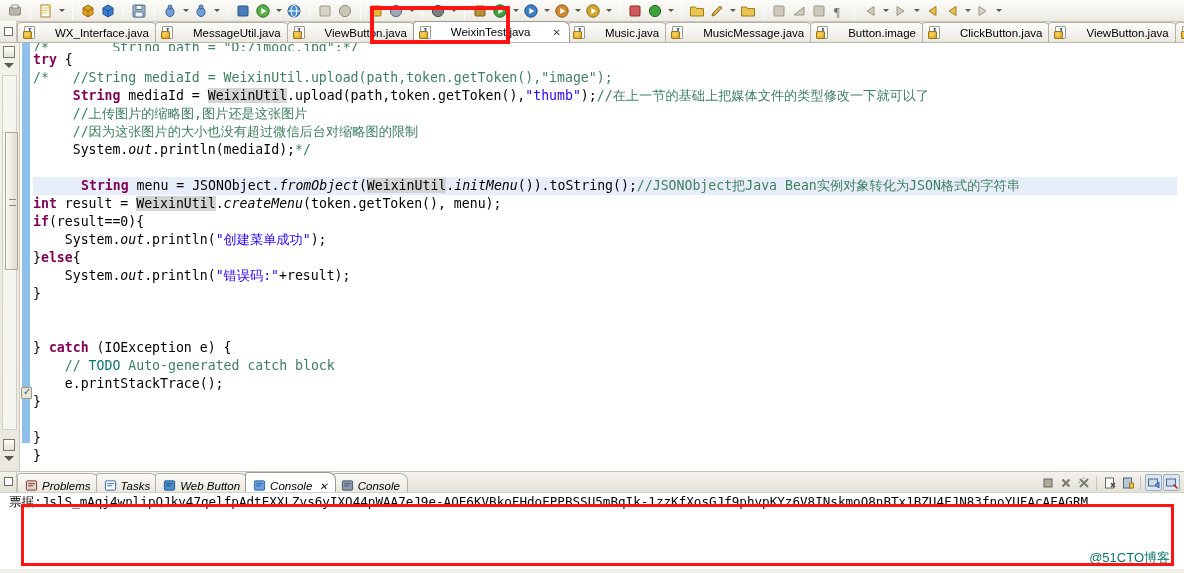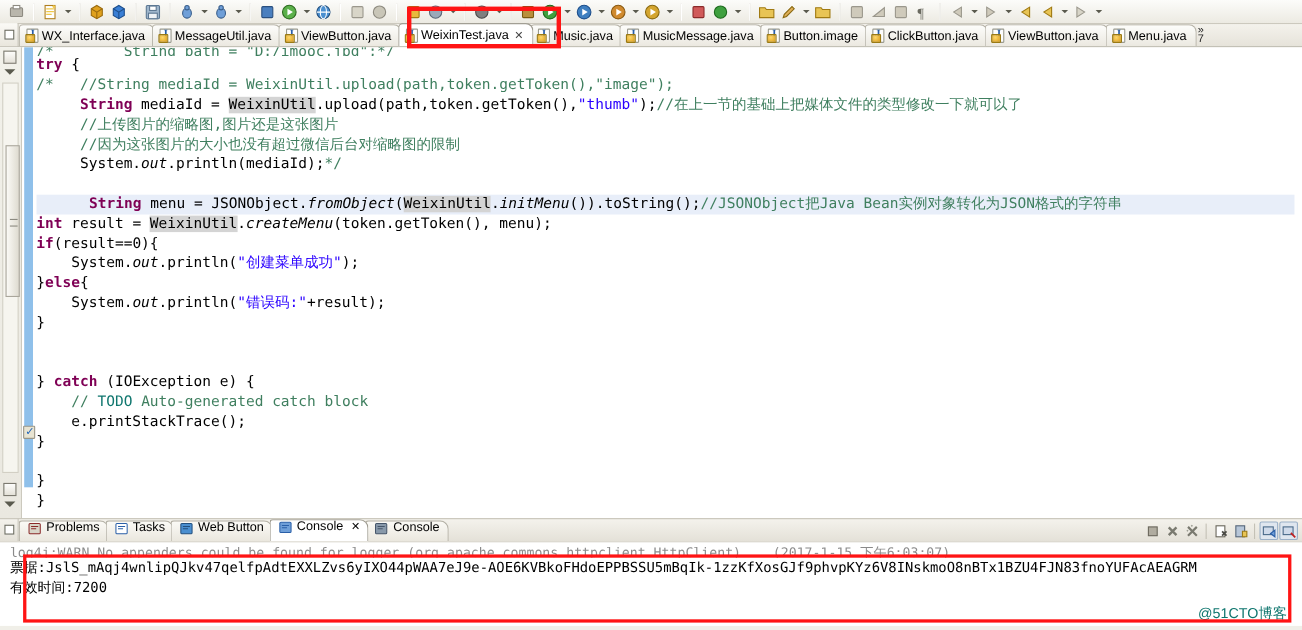--- a/index.html
+++ b/index.html
@@ -45,21 +45,21 @@
     border-bottom: 1px solid #b9b6ab;
     display: flex; align-items: flex-end;
   }
   .tb-leftbox {
     width: 17px; height: 21px; display:flex; align-items:center; justify-content:center;
     border-right: 1px solid #c9c6bb; background: linear-gradient(#fbfaf6,#e9e6dd);
   }
   .tb-leftbox .sq { width:9px; height:9px; border:1px solid #6c6c60; background:#fff; }
   .tabs { display: flex; align-items: flex-end; flex: 1; height: 21px; overflow: hidden; }
   .tab {
-    height: 20px; display: flex; align-items: center; gap: 3px;
+    height: 20px; display: flex; align-items: center; gap: 20px;
     padding: 0 8px 0 6px;
     background: linear-gradient(#fdfdfb, #ebe8e0);
     border: 1px solid #b4b1a6; border-bottom: none;
     border-radius: 4px 7px 0 0;
     margin-right: -3px;
     font-size: 11.5px; color: #000; white-space: nowrap;
     position: relative;
   }
   .tab.active {
     background: #ffffff;
@@ -165,24 +165,24 @@
     background: linear-gradient(#f4f2ec,#e4e1d8);
     border-top: 1px solid #c8c5ba;
     display: flex; align-items: flex-end;
   }
   .cbox {
     width: 17px; height: 21px; display:flex; align-items:center; justify-content:center;
     border-right: 1px solid #c9c6bb;
   }
   .cbox .sq { width:9px; height:9px; border:1px solid #6c6c60; background:#fff; }
   .ctab {
-    height: 19px; display: flex; align-items: flex-start; gap: 4px; padding: 0 7px;
+    height: 19px; display: flex; align-items: flex-end; gap: 4px; padding: 0 7px;
     background: linear-gradient(#fbfaf6,#eae7de);
     border: 1px solid #b4b1a6; border-bottom: none; border-radius: 3px 8px 0 0;
-    margin-right: -3px; font-size: 11.5px; white-space: nowrap;
+    margin-right: -3px; font-size: 11.5px; white-space: nowrap; font-style: italic;
   }
   .ctab.active { background: #fff; border-color: #9c998e; height: 20px; z-index: 4; }
   .ctools {
     position: absolute; right: 4px; top: 1px; height: 19px;
     display: flex; align-items: center; gap: 1px;
   }
   .ctool { width: 17px; height: 17px; display:flex; align-items:center; justify-content:center; }
   .ctool.pressed { background: #dfe6ef; border: 1px solid #9ab0c8; border-radius: 2px; }
   .ctool-sep { width: 1px; height: 14px; background: #c4c1b6; margin: 0 3px; }
 
@@ -622,21 +622,21 @@
           <div class="ctool pressed">
             <svg viewBox="0 0 14 14" width="14" height="14">
               <rect x="1.5" y="3" width="9" height="7" fill="#cfdaea" stroke="#4a6a8a"></rect>
               <path d="M8.5 8.5l4 4" stroke="#c02020" stroke-width="1.6"></path>
             </svg>
           </div>
         </div>
     </div>
 
     <div class="console-body">
-      <div class="console-inner" id="console-text"><div class="cline-faded">log4j:WARN No appenders could be found for logger (org.apache.commons.httpclient.HttpClient).   (2017-1-15 下午6:03:07)</div><div>票据:JslS_mAqj4wnlipQJkv47qelfpAdtEXXLZvs6yIXO44pWAA7eJ9e-AOE6KVBkoFHdoEPPBSSU5mBqIk-1zzKfXosGJf9phvpKYz6V8INskmoO8nBTx1BZU4FJN83fnoYUFAcAEAGRM</div><div>有效时间:7200</div></div>
+      <div class="console-inner" id="console-text"><div>票据:JslS_mAqj4wnlipQJkv47qelfpAdtEXXLZvs6yIXO44pWAA7eJ9e-AOE6KVBkoFHdoEPPBSSU5mBqIk-1zzKfXosGJf9phvpKYz6V8INskmoO8nBTx1BZU4FJN83fnoYUFAcAEAGRM</div></div>
     </div>
     <div class="bottom-strip"></div>
   </div>
 
   <div class="redbox-tab"></div>
   <div class="redbox"></div>
   <div class="watermark">@51CTO博客</div>
 </div>
 
 </body></html>

